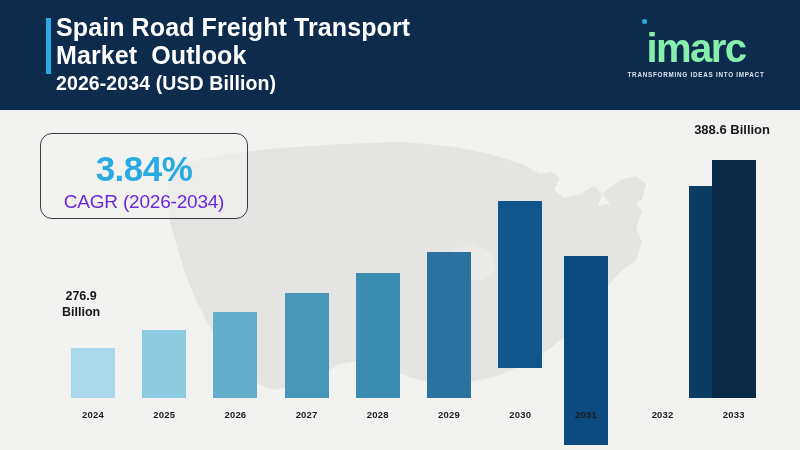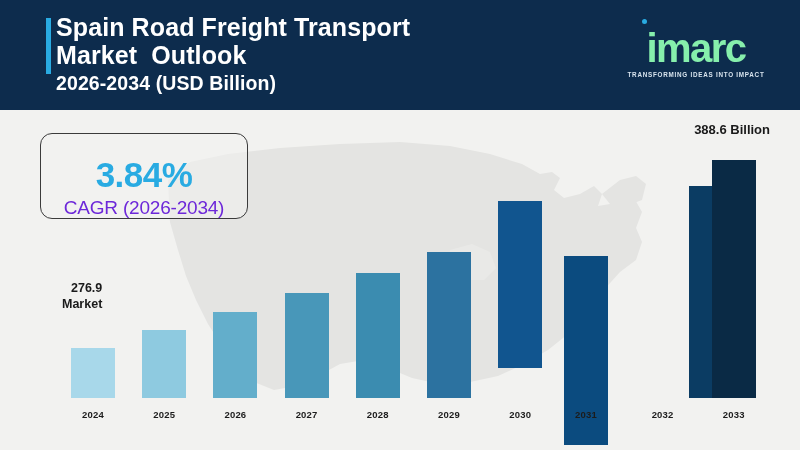--- a/index.html
+++ b/index.html
@@ -109,44 +109,44 @@
     top: 133px;
     width: 208px;
     height: 86px;
     border: 1.6px solid #3b3b3b;
     border-radius: 12px;
     background: rgba(242,242,240,0.55);
     box-sizing: border-box;
     text-align: center;
   }
   .cagr-value {
-    margin-top: 20px;
+    margin-top: 14px;
     color: #29abe2;
     font-size: 35px;
     font-weight: bold;
     line-height: 42px;
     letter-spacing: -0.5px;
   }
   .cagr-label {
     color: #6d28d9;
     font-size: 19px;
     line-height: 24px;
     letter-spacing: -0.2px;
   }
 
   
   .start-callout {
     position: absolute;
     left: 62px;
-    top: 280px;
+    top: 288px;
     color: #1a1a1a;
     font-size: 12.5px;
     font-weight: bold;
     line-height: 16px;
-    text-align: right;
+    text-align: center;
   }
   .end-callout {
     position: absolute;
     right: 30px;
     top: 121px;
     color: #1a1a1a;
     font-size: 13px;
     font-weight: bold;
     line-height: 17px;
     text-align: right;
@@ -217,21 +217,21 @@
     </svg>
 
     <div class="cagr-box" style="top:23px;">
       <div class="cagr-value">3.84%</div>
       <div class="cagr-label">CAGR (2026-2034)</div>
     </div>
   </div>
 
   <div class="start-callout">
     <div>276.9</div>
-    <div>Market</div>
+    <div>Billion</div>
   </div>
   <div class="end-callout">388.6 Billion</div>
 
   <div class="plot" id="plot">
       <div class="bar-col" style="left: 71px; width: 44px; height: 50px;">
         <div class="bar" title="2024: 276.9" style="height: 50px; background: rgb(168, 216, 234);"></div>
         <div class="bar-year">2024</div>
       </div>
       <div class="bar-col" style="left: 142.2px; width: 44px; height: 67.8406px;">
         <div class="bar" title="2025: 287.5" style="height: 67.8406px; background: rgb(142, 202, 224);"></div>

